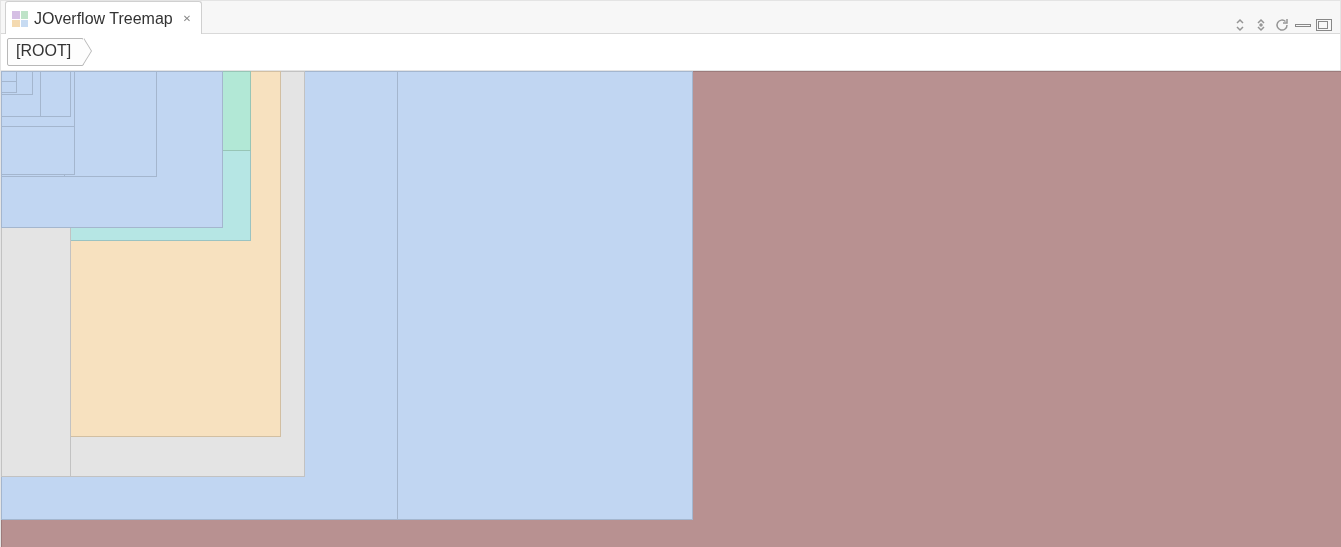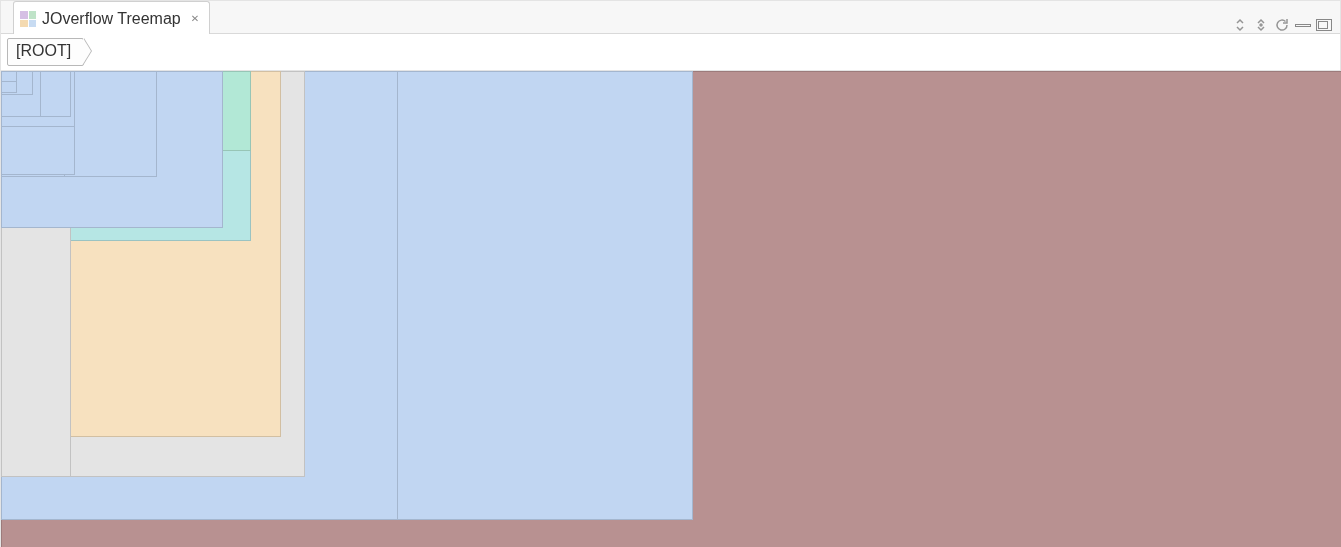--- a/index.html
+++ b/index.html
@@ -23,21 +23,20 @@
   }
 
   
   .tabbar {
     height: 32px;
     display: flex;
     align-items: flex-end;
     border-bottom: 1px solid #d9d9d9;
     background: #f7f7f7;
     position: relative;
-    padding-left: 8px;
   }
   .tab {
     height: 30px;
     background: #fff;
     border: 1px solid #d0d0d0;
     border-bottom: none;
     border-radius: 3px 3px 0 0;
     margin-left: 4px;
     padding: 2px 8px 0 6px;
     display: flex;

